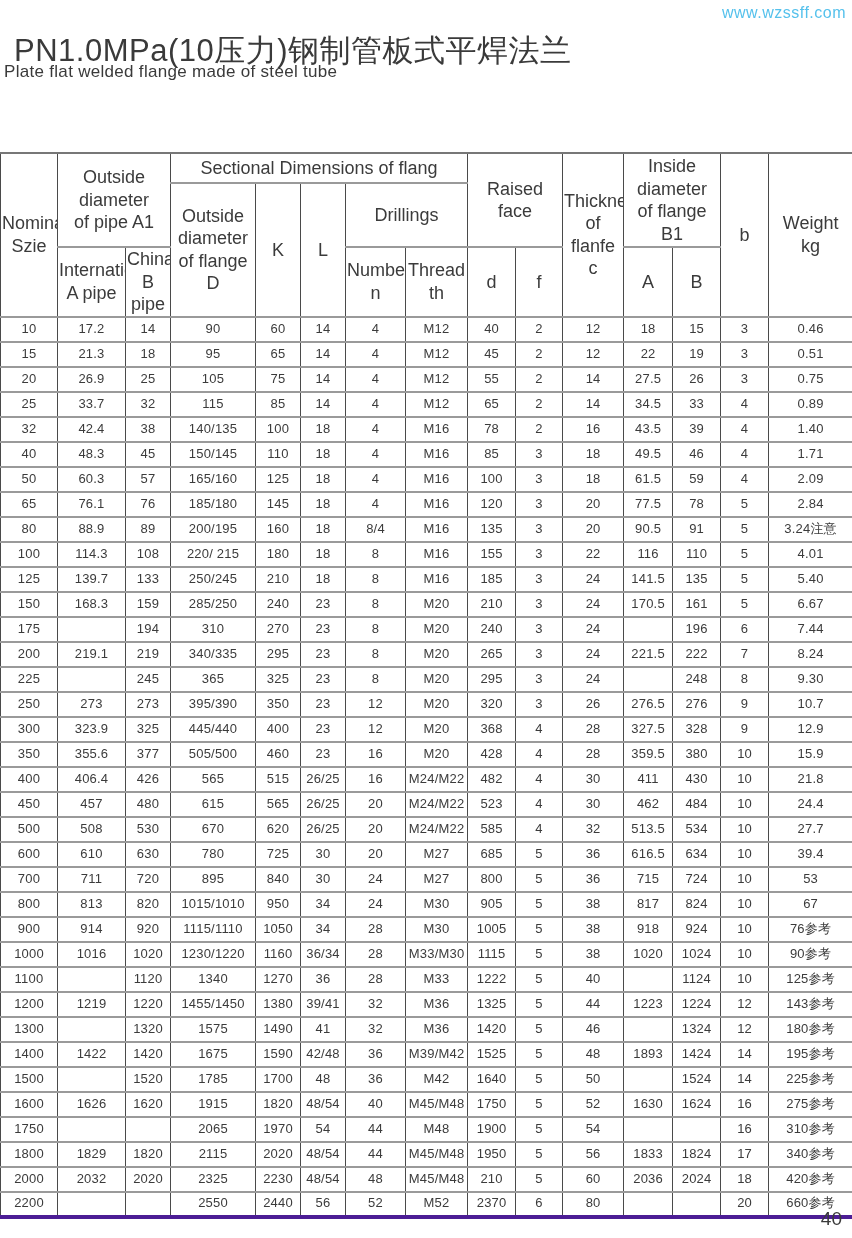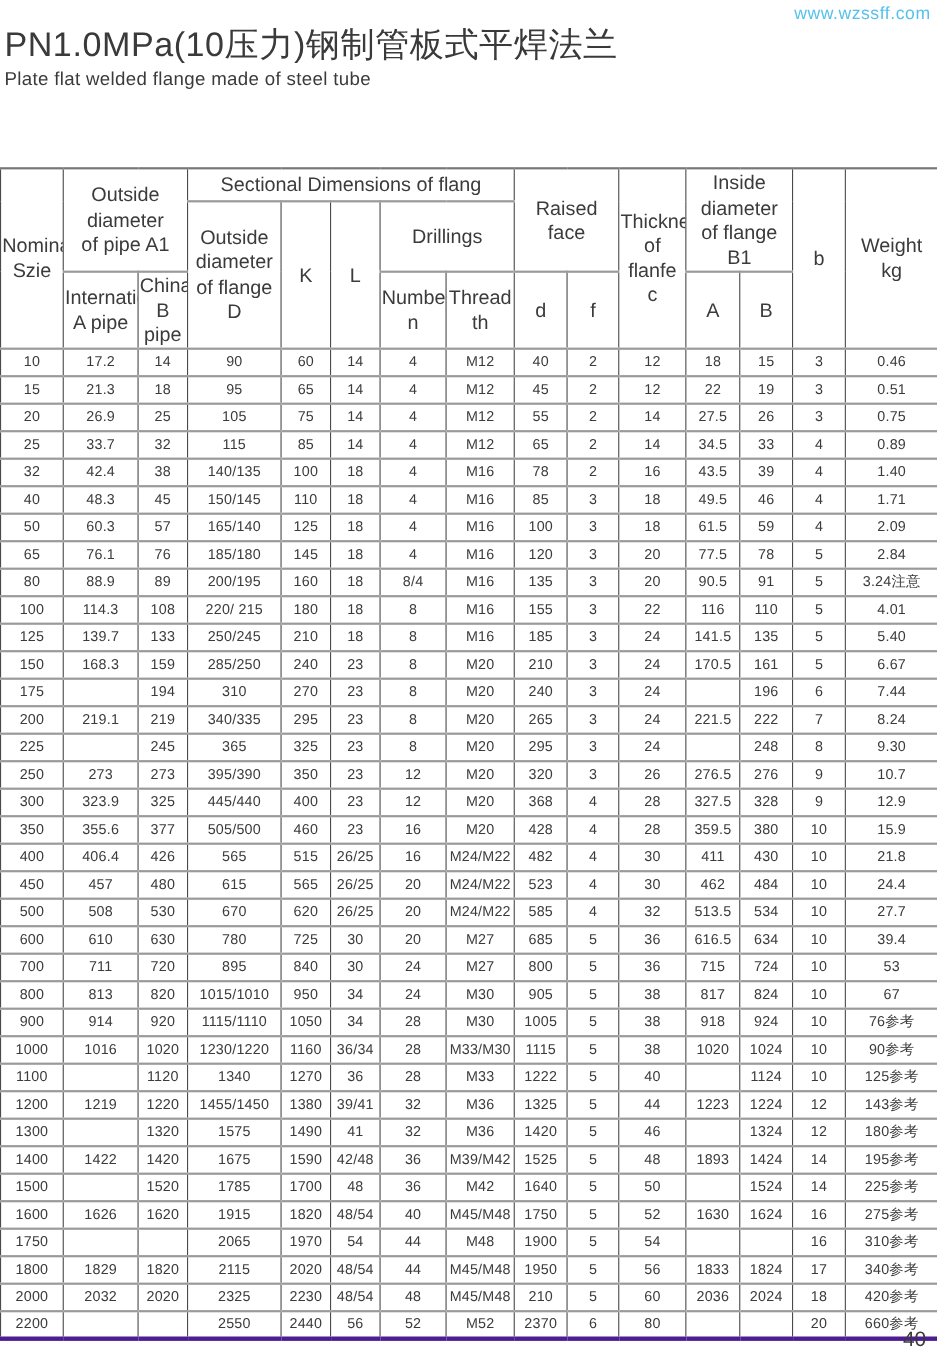--- a/index.html
+++ b/index.html
@@ -9,21 +9,21 @@
     color:#3b3b3b;overflow:hidden;
   }
   .site-url{
     position:absolute;top:4px;right:6px;
     font-size:16px;color:#55c1ec;letter-spacing:.5px;
     text-decoration:none;
   }
   .doc-title{
     position:absolute;top:20px;left:4px;
     font-size:31px;font-weight:500;color:#3a3a3a;letter-spacing:.5px;
-    margin:0;
+    margin:10px;
   }
   .doc-subtitle{
     position:absolute;top:62px;left:4px;
     font-size:17px;color:#3a3a3a;margin:0;font-weight:400;letter-spacing:.3px;
   }
   table.spec{
     position:absolute;top:152px;left:0;
     width:852px;border-collapse:collapse;table-layout:fixed;
   }
   table.spec th, table.spec td{
@@ -221,21 +221,21 @@
         <td>18</td>
         <td>49.5</td>
         <td>46</td>
         <td>4</td>
         <td>1.71</td>
       </tr>
       <tr>
         <td>50</td>
         <td>60.3</td>
         <td>57</td>
-        <td>165/140</td>
+        <td>165/160</td>
         <td>125</td>
         <td>18</td>
         <td>4</td>
         <td>M16</td>
         <td>100</td>
         <td>3</td>
         <td>18</td>
         <td>61.5</td>
         <td>59</td>
         <td>4</td>

